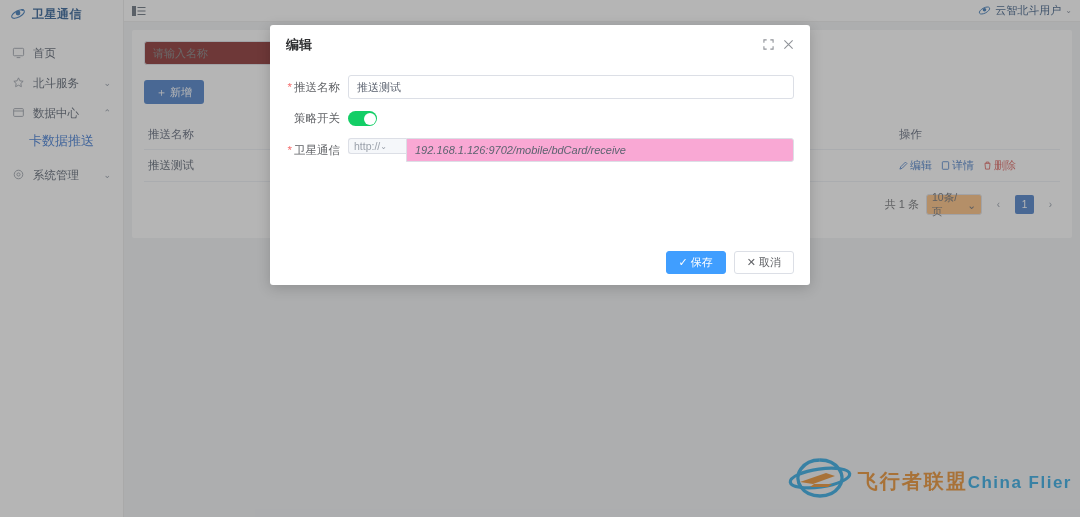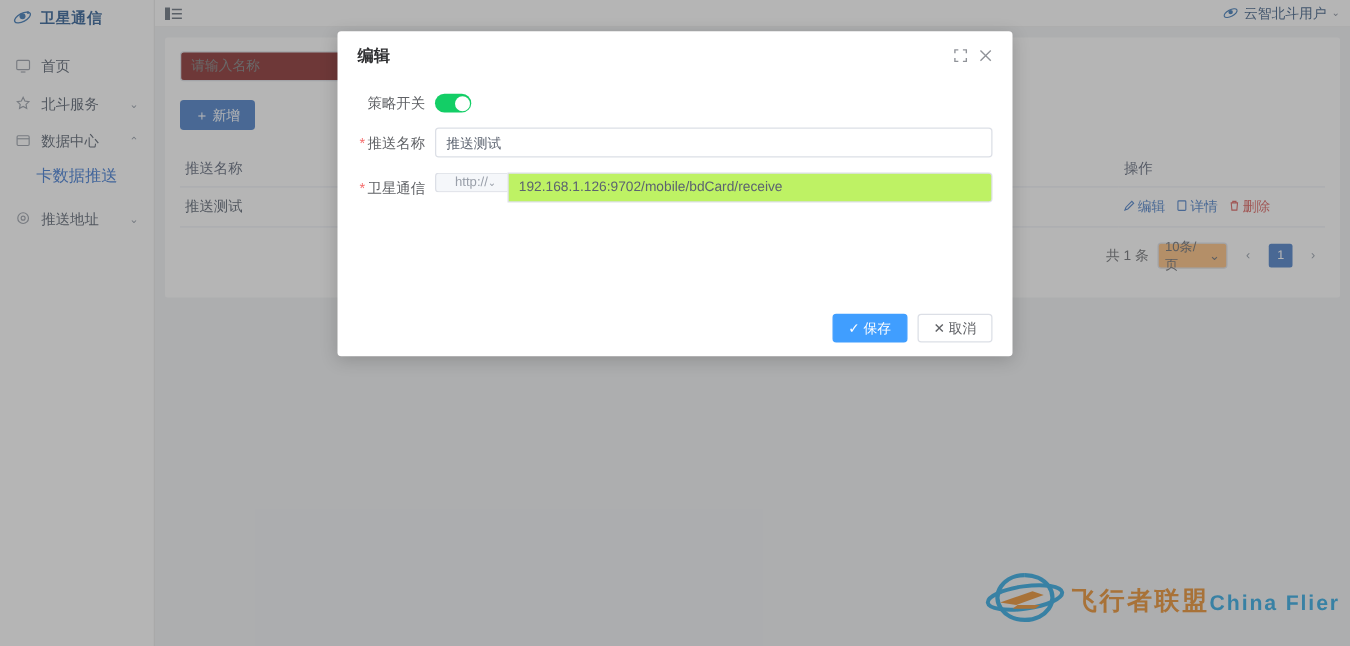--- a/index.html
+++ b/index.html
@@ -171,27 +171,27 @@
     position: absolute; top: 1.5px; right: 1.5px;
     width: 12px; height: 12px; border-radius: 50%;
     background: #fff;
   }
   .addr-group { display: flex; flex: 1 1 auto; }
   .addr-select {
     width: 58px; height: 16px;
     border: 1px solid #dcdfe6; border-right: none;
     border-radius: 3px 0 0 3px; background: #f5f7fa;
     display: flex; align-items: center; 
-    padding: 0 15px; font-size: 10.5px; color: #9aa0aa; cursor: pointer;
+    padding: 0 5px; font-size: 10.5px; color: #9aa0aa; cursor: pointer;
   }
   .addr-select .caret { font-size: 8px; }
   .addr-input {
     flex: 1 1 auto; height: 24px; line-height: 22px;
     border: 1px solid #dcdfe6; border-radius: 0 3px 3px 0;
-    padding: 0 8px; font-size: 11px; color: #5c6370; background: #bef264;
+    padding: 0 8px; font-size: 11px; color: #5c6370; background: #f9a8d4; font-style: italic;
   }
   .chk-panel {
     border: 1px solid #e4e7ed; border-radius: 3px;
     padding: 8px 10px; margin-top: 6px;
   }
   .chk-row { display: flex; align-items: center; gap: 6px; }
   .chk-row + .chk-row { margin-top: 8px; }
   .chk-group { display: flex; align-items: center; gap: 6px; margin-left: 12px; }
   .chk-group + .chk-group { margin-left: 26px; }
   .box {
@@ -287,21 +287,21 @@
 
       <div class="nav-gap"></div>
 
       <div class="nav-item">
         <span class="ico">
           <svg width="13" height="13" viewBox="0 0 14 14">
             <circle cx="7" cy="7" r="4.6" fill="none" stroke="#6b7482" stroke-width="1"></circle>
             <circle cx="7" cy="7" r="1.7" fill="none" stroke="#6b7482" stroke-width="1"></circle>
           </svg>
         </span>
-        <span class="nav-label">推送地址</span>
+        <span class="nav-label">系统管理</span>
         <span class="arrow">⌄</span>
       </div>
 
     </div>
   </div>
 
   <div class="topbar">
     <span class="collapse-btn">
       <svg width="14" height="12" viewBox="0 0 14 12">
         <rect x="0" y="1" width="4" height="10" fill="#5a6472"></rect>
@@ -423,31 +423,31 @@
           <svg width="11" height="11" viewBox="0 0 12 12">
             <path d="M1.5 1.5l9 9M10.5 1.5l-9 9" stroke="#909399" stroke-width="1.2"></path>
           </svg>
         </span>
       </span>
     </div>
 
     <div class="modal-body">
 
       <div class="form-row">
+        <span class="f-label">
+          <span class="req">*</span><span>推送名称</span>
+        </span>
+        <input class="f-input" value="推送测试" style="">
+      </div>
+
+      <div class="form-row">
         <span class="f-label">策略开关</span>
         <span class="switch">
           <span class="knob"></span>
         </span>
-      </div>
-
-      <div class="form-row">
-        <span class="f-label">
-          <span class="req">*</span><span>推送名称</span>
-        </span>
-        <input class="f-input" value="推送测试" style="">
       </div>
 
       <div class="form-row">
         <span class="f-label">
           <span class="req">*</span><span>卫星通信</span>
         </span>
         <span class="addr-group">
           <span class="addr-select">
             <span>http://</span>
             <span class="caret">⌄</span>

